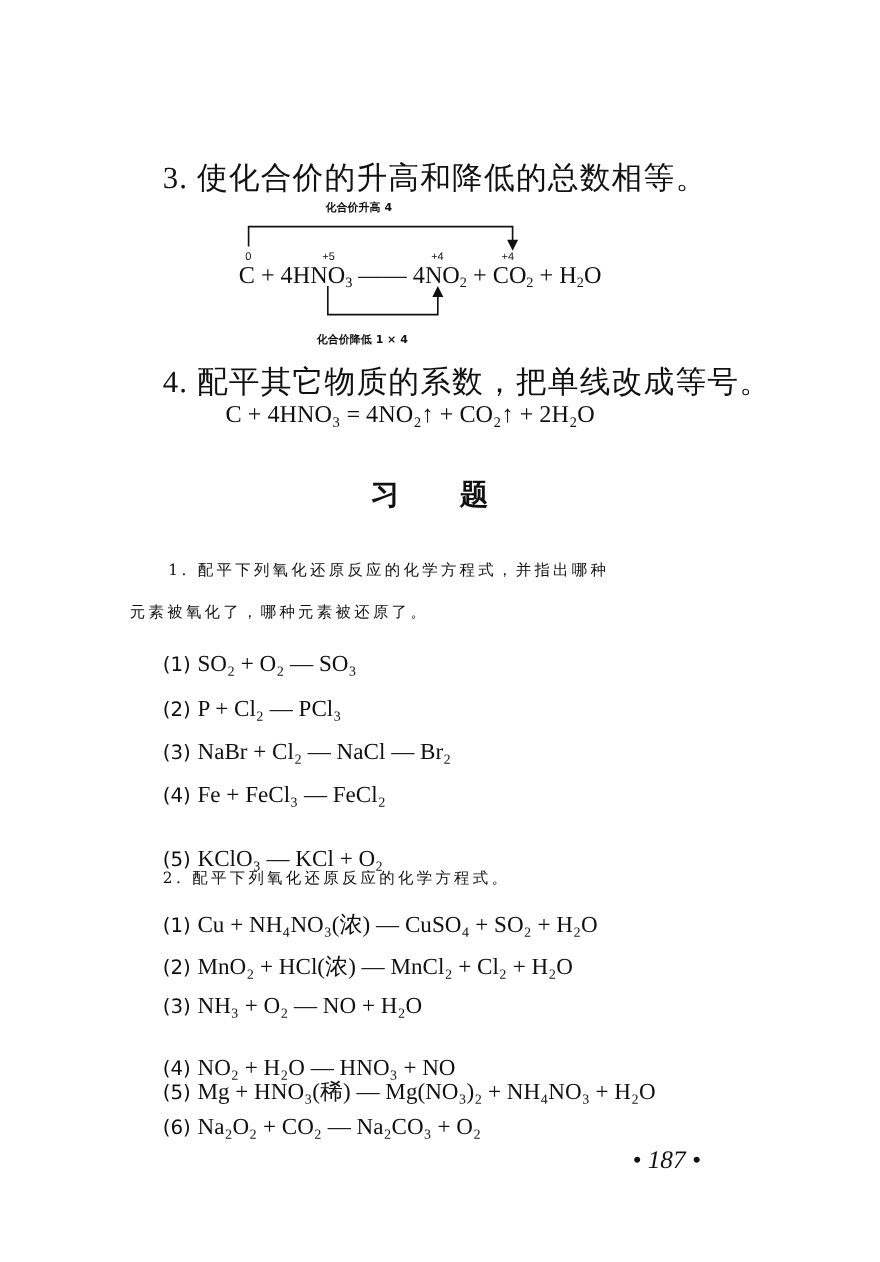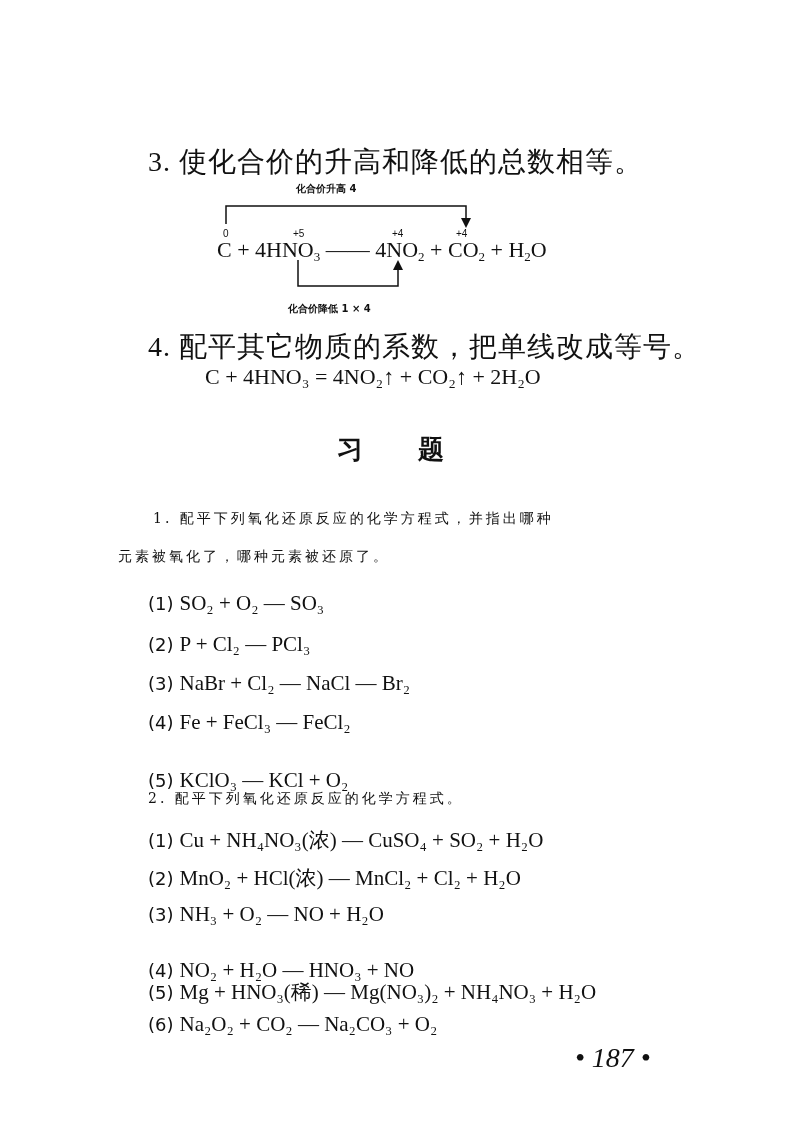--- a/index.html
+++ b/index.html
@@ -8,21 +8,21 @@
   .abs { position:absolute; white-space:nowrap; }
   .step { font-size:28px; font-family:Liberation Serif, serif; letter-spacing:1px; }
   .eq { font-family:"Liberation Serif",serif; font-size:22px; }
   .eq sub { font-size:13px; vertical-align:-4px; }
   .lbl { font-size:10px; font-family:"DejaVu Sans","Liberation Sans",sans-serif; font-weight:bold; }
   .ox { position:absolute; font-size:10px; font-family:"Liberation Sans",sans-serif; }
   .heading { font-size:26px; font-weight:bold; font-family:"DejaVu Sans",sans-serif; }
   .q { font-size:14px; font-family:"DejaVu Serif",serif; letter-spacing:3px; }
   .item { font-family:"Liberation Serif",serif; font-size:21px; }
   .num { font-family:"DejaVu Sans",sans-serif; font-size:18px; margin-right:6px; }
-  .pg { font-family:"Liberation Serif",serif; font-style:italic; font-size:28px; }
+  .pg { font-family:"Liberation Serif",serif; font-style:italic; font-size:23px; }
 </style>
 </head>
 <body>
 
 <div class="abs step" style="left:148px;top:143px;">3. 使化合价的升高和降低的总数相等。</div>
 
 <div>
   <div class="abs lbl" style="left:296px;top:182px;">化合价升高 4</div>
   <svg class="abs" style="left:220px;top:198px;" width="260" height="95">
     <polyline points="6,26 6,8 246,8 246,22" fill="none" stroke="#111" stroke-width="1.5"></polyline>

